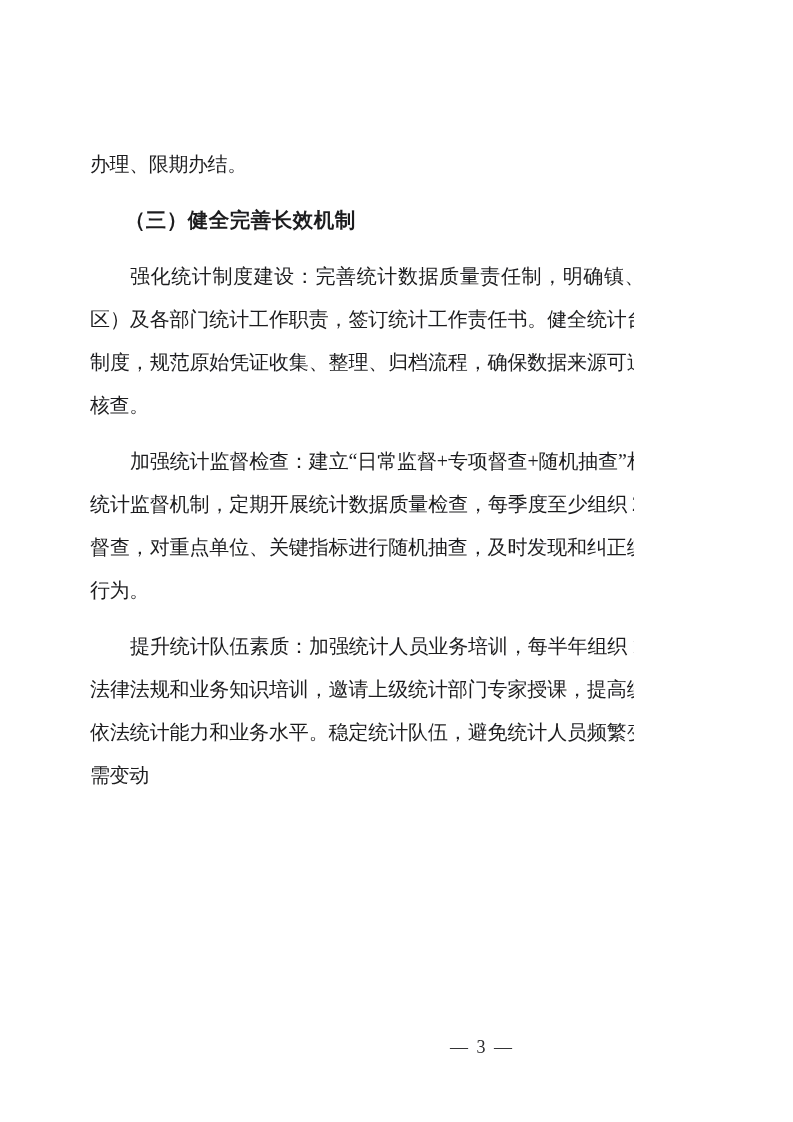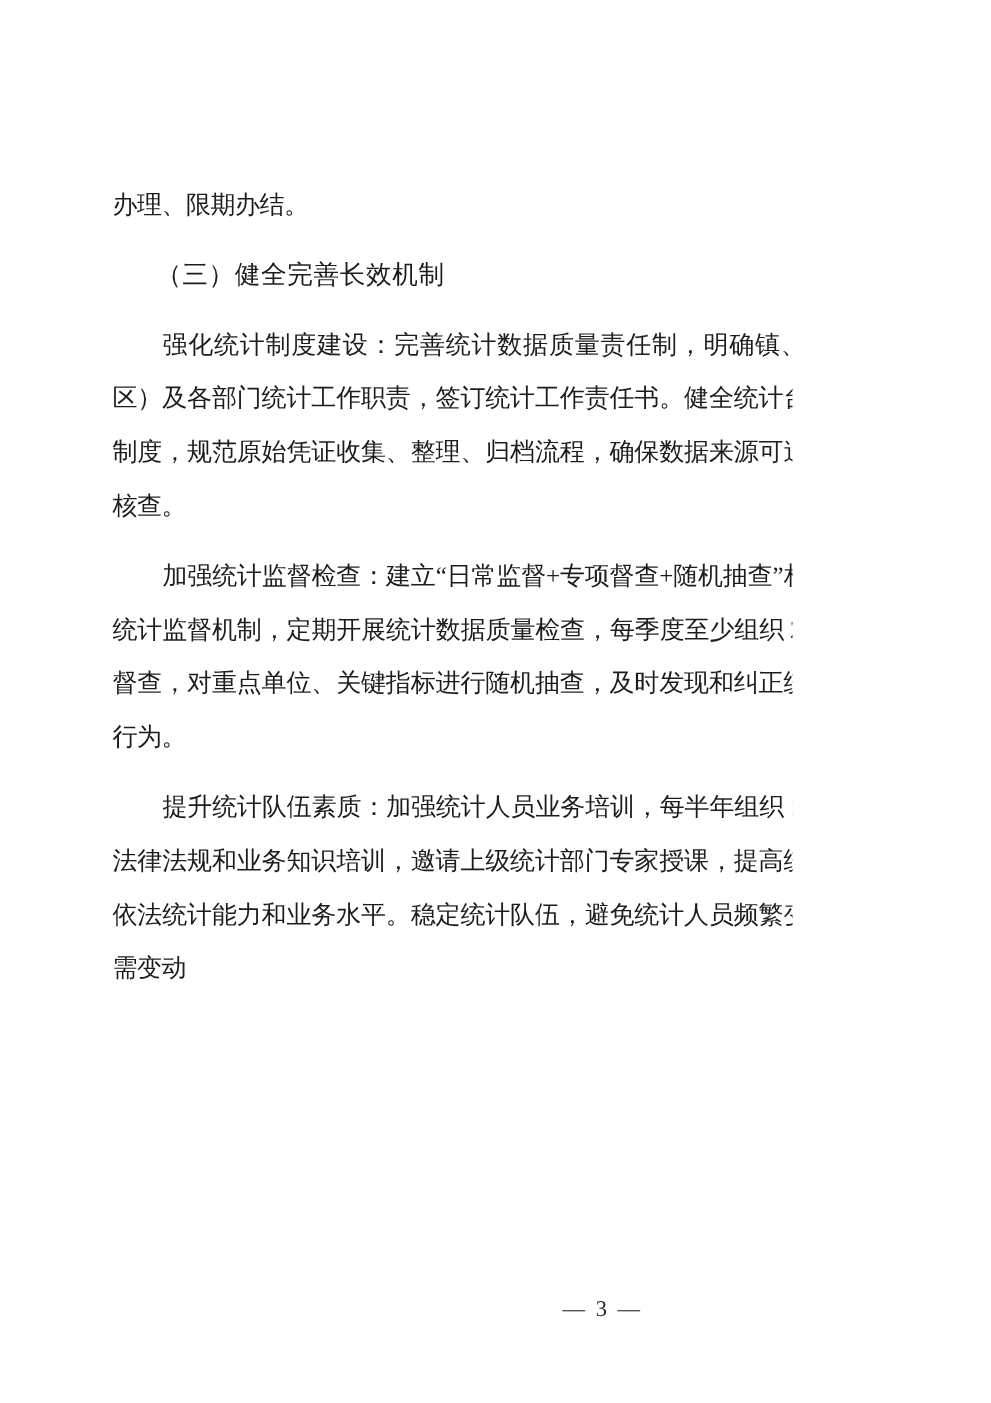--- a/index.html
+++ b/index.html
@@ -32,21 +32,21 @@
     text-indent: 2em;
     word-break: break-all;
   }
   .para.no-indent {
     text-indent: 0;
   }
   .section-heading {
     margin: 0 0 13px 0;
     font-size: 20.5px;
     line-height: 43px;
-    font-weight: normal;
+    font-weight: bold;
     text-indent: 1.7em;
     letter-spacing: 0.5px;
     word-break: break-all;
   }
   .page-footer {
     position: absolute;
     right: 120px;
     bottom: 66px;
     font-size: 18px;
     line-height: 1;

